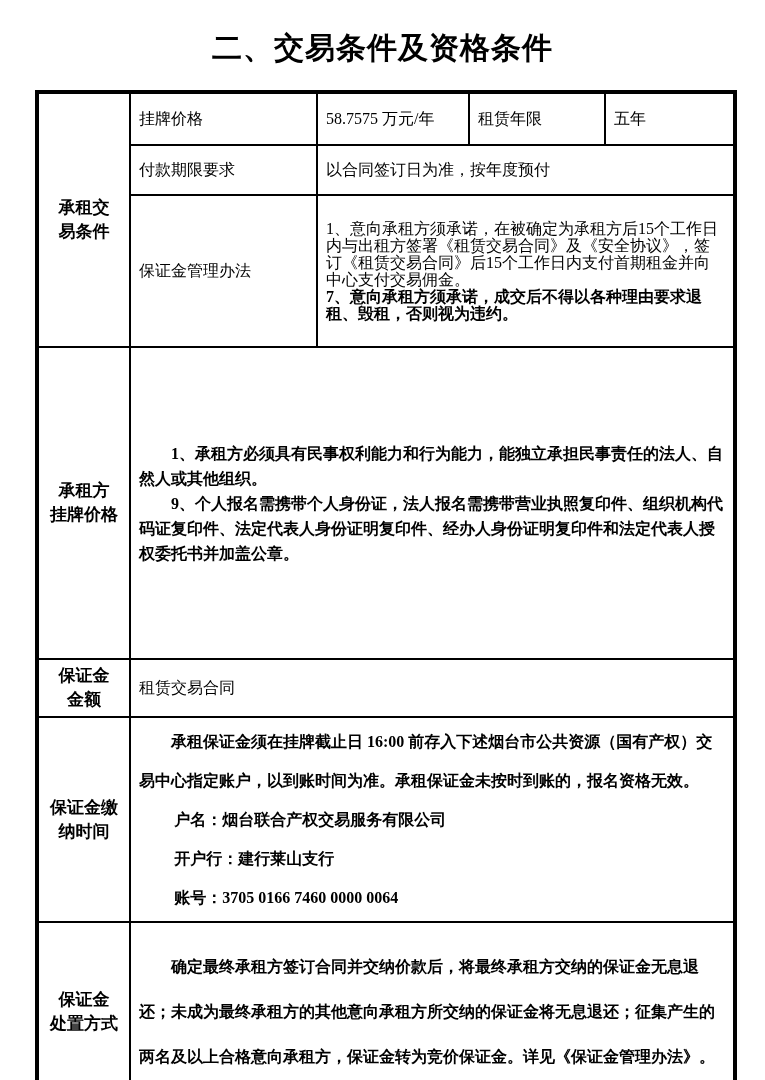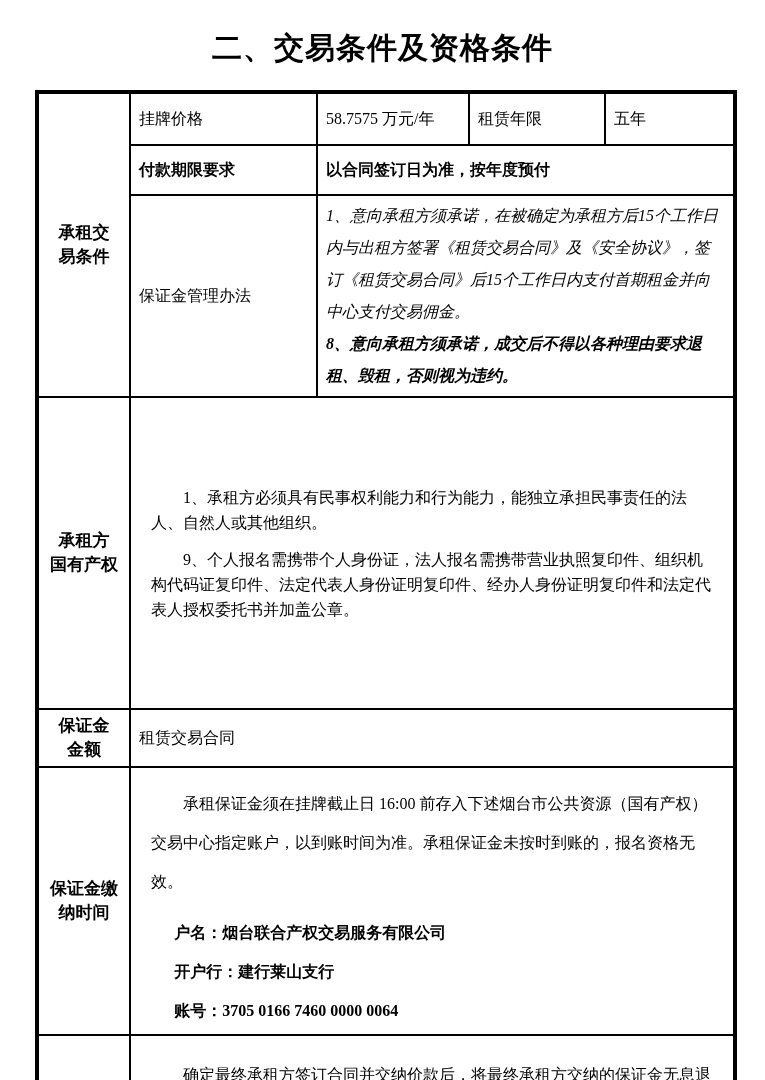--- a/index.html
+++ b/index.html
@@ -36,21 +36,21 @@
     border: 4px solid #000000;
     font-size: 16px;
   }
   table.main td {
     border: 2px solid #000000;
     vertical-align: middle;
     padding: 4px 8px;
     overflow: hidden;
   }
   tr.r1 { height: 53px; }
-  tr.r2 { height: 50px; font-weight: bold; }
+  tr.r2 { height: 50px; }
   tr.r3 { height: 152px; }
   tr.r4 { height: 312px; }
   tr.r5 { height: 46px; }
   tr.r6 { height: 190px; }
   tr.r7 { height: 180px; }
   td.hdr {
     text-align: center;
     font-weight: bold;
     font-size: 17px;
     white-space: pre-line;
@@ -60,29 +60,29 @@
   td.center {
     text-align: left;
   }
   td.body-cell {
     text-align: left;
     line-height: 24.5px;
   }
   td.other-cond {
     vertical-align: top;
     padding-top: 8px;
-    line-height: 32px;
-    font-style: italic;
+    line-height: 17px;
   }
   .bold-item {
     font-weight: bold;
   }
   .para-indent {
     text-indent: 2em;
-    margin: 12px;
+    margin: 0;
+    font-weight: bold;
   }
   td.qual-cell {
     line-height: 25px;
     padding-left: 9px;
     padding-right: 9px;
   }
   td.deposit-time-cell {
     line-height: 39px;
     padding-left: 9px;
     padding-right: 9px;
@@ -125,27 +125,27 @@
 
     <tr class="r2">
       <td class="center">付款期限要求</td>
       <td class="center" colspan="3">以合同签订日为准，按年度预付</td>
     </tr>
 
     <tr class="r3">
       <td class="center">保证金管理办法</td>
       <td class="body-cell other-cond" colspan="3">
         <div>1、意向承租方须承诺，在被确定为承租方后15个工作日内与出租方签署《租赁交易合同》及《安全协议》，签订《租赁交易合同》后15个工作日内支付首期租金并向中心支付交易佣金。</div>
-        <div class="bold-item">8、意向承租方须承诺，成交后不得以各种理由要求退租、毁租，否则视为违约。</div>
+        <div class="bold-item">7、意向承租方须承诺，成交后不得以各种理由要求退租、毁租，否则视为违约。</div>
       </td>
     </tr>
 
     <tr class="r4">
       <td class="hdr">承租方
-国有产权</td>
+挂牌价格</td>
       <td class="body-cell qual-cell" colspan="4">
         <p class="para-indent">1、承租方必须具有民事权利能力和行为能力，能独立承担民事责任的法人、自然人或其他组织。</p>
         <p class="para-indent">9、个人报名需携带个人身份证，法人报名需携带营业执照复印件、组织机构代码证复印件、法定代表人身份证明复印件、经办人身份证明复印件和法定代表人授权委托书并加盖公章。</p>
       </td>
     </tr>
 
     <tr class="r5">
       <td class="hdr">保证金
 金额</td>
       <td class="center" colspan="4">租赁交易合同</td>

